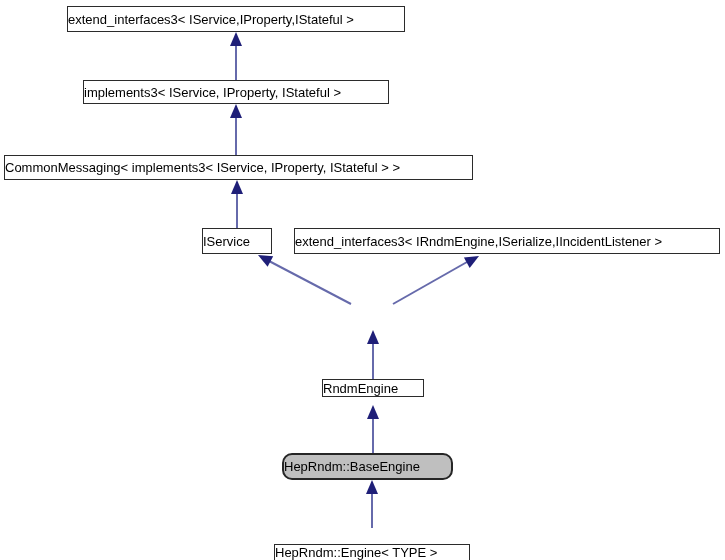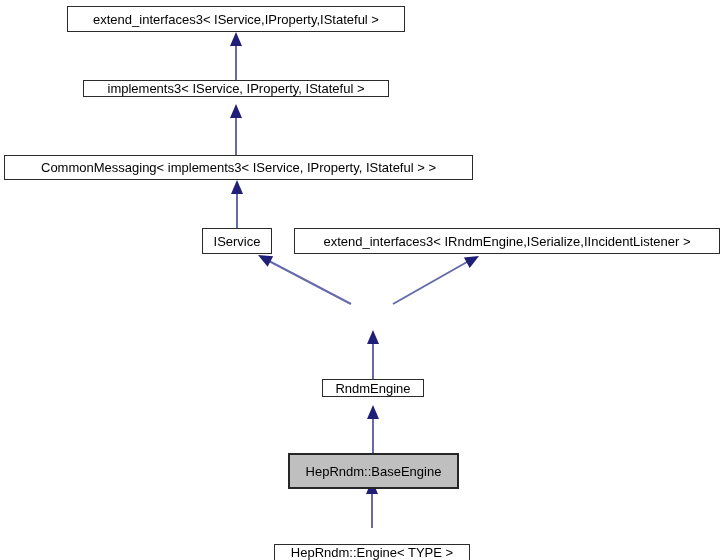--- a/index.html
+++ b/index.html
@@ -22,40 +22,40 @@
     left: 0;
     top: 0;
     width: 725px;
     height: 560px;
   }
   .node {
     position: absolute;
     box-sizing: border-box;
     display: flex;
     align-items: center;
-    justify-content: center;
+    justify-content: flex-start;
     white-space: nowrap;
     background: #ffffff;
     border: 1px solid #2b2b2b;
     cursor: pointer;
   }
   .node.highlight {
     background: #bfbfbf;
     border: 2px solid #262626;
     cursor: default;
   }
   
   .n1 { left: 67px;  top: 6px;   width: 338px; height: 26px; }
-  .n2 { left: 83px;  top: 80px;  width: 306px; height: 17px; }
+  .n2 { left: 83px;  top: 80px;  width: 306px; height: 24px; }
   .n3 { left: 4px;   top: 155px; width: 469px; height: 25px; }
   .n4 { left: 202px; top: 228px; width: 70px;  height: 26px; }
   .n5 { left: 294px; top: 228px; width: 426px; height: 26px; }
   .n6 { left: 159px; top: 304px; width: 428px; height: 26px; }
   .n7 { left: 322px; top: 379px; width: 102px; height: 18px; }
-  .n8 { left: 288px; top: 453px; width: 171px; height: 36px; }
+  .n8 { left: 282px; top: 453px; width: 171px; height: 27px; border-radius: 10px; }
   .n9 { left: 274px; top: 544px; width: 196px; height: 17px; }
 </style>
 </head>
 <body>
 
 <div class="diagram">
 
   <svg class="edges" viewBox="0 0 725 560" xmlns="http://www.w3.org/2000/svg">
 
     <g>

